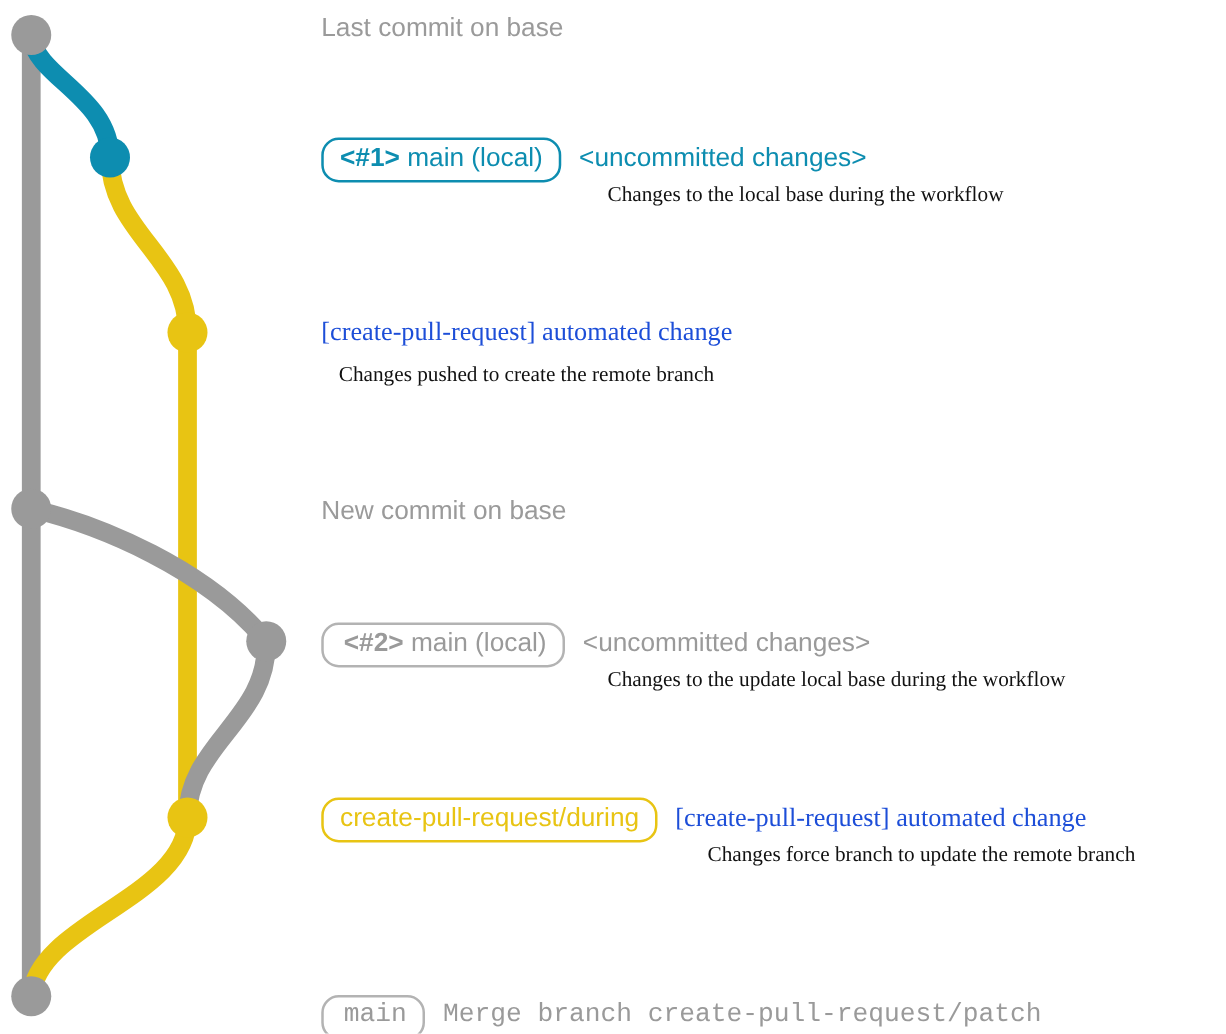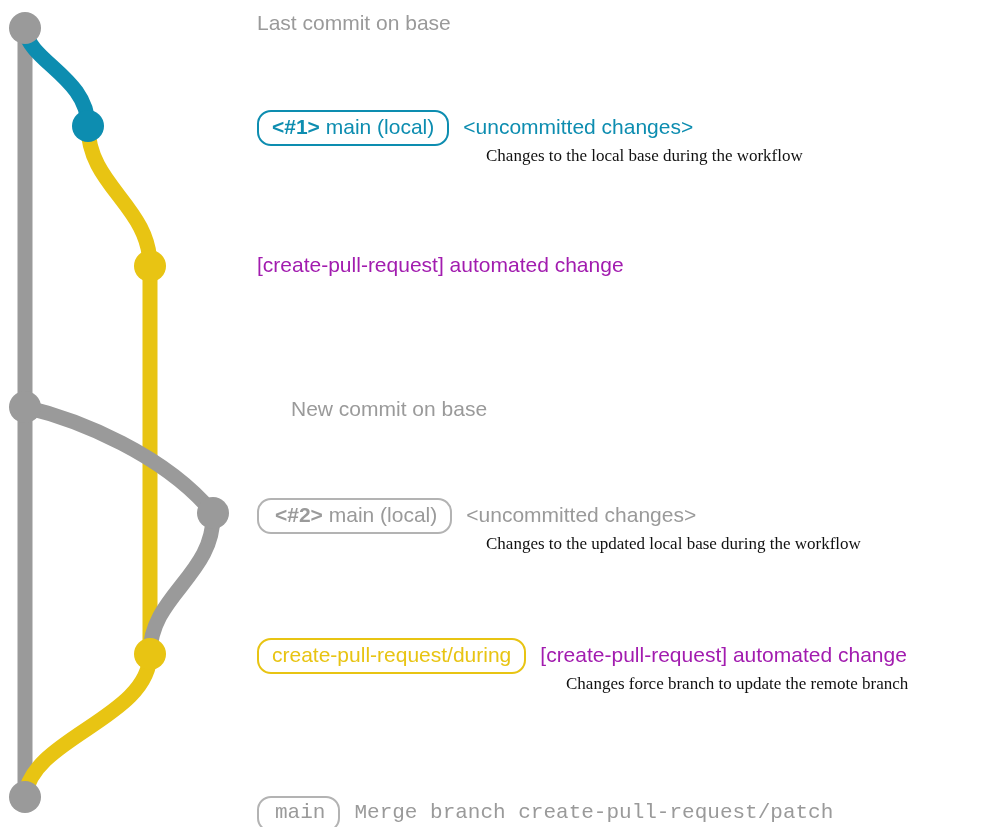--- a/index.html
+++ b/index.html
@@ -51,21 +51,21 @@
   .pill b { font-weight: 700; }
   .pill span.reg { font-weight: 400; }
 
   
   .subject {
     font-size: 21px;
     line-height: 1.05;
     white-space: nowrap;
   }
   .subject.blue   { color: #0d8db0; }
-  .subject.yellow { color: #a21caf; }
+  .subject.yellow { color: #1d4ed8; font-family: Liberation Serif, serif; }
   .subject.gray   { color: #9a9a9a; }
 
   
   .note {
     position: absolute;
     font-family: "Liberation Serif", serif;
     font-size: 17px;
     color: #111111;
     white-space: nowrap;
   }
@@ -111,34 +111,35 @@
       <span class="reg">main (local)</span>
     </span>
     <span class="gap"></span>
     <span class="subject blue">&lt;uncommitted changes&gt;</span>
   </div>
   <div class="note" style="left:486px; top:146px;">Changes to the local base during the workflow</div>
 
   <div class="row" style="left:257px; top:254px;">
     <span class="subject yellow">[create-pull-request] automated change</span>
   </div>
+  <div class="note" style="left:271px; top:290px;">Changes pushed to create the remote branch</div>
 
-  <div class="row" style="left:257px; top:398px;margin-left:34px;">
+  <div class="row" style="left:257px; top:398px;">
     <span class="subject gray">New commit on base</span>
   </div>
 
   <div class="row" style="left:257px; top:498px;">
     <span class="pill gray">
       <b>&lt;#2&gt;</b>
       <span class="reg">main (local)</span>
     </span>
     <span class="gap"></span>
     <span class="subject gray">&lt;uncommitted changes&gt;</span>
   </div>
-  <div class="note" style="left:486px; top:534px;">Changes to the updated local base during the workflow</div>
+  <div class="note" style="left:486px; top:534px;">Changes to the update local base during the workflow</div>
 
   <div class="row" style="left:257px; top:638px;">
     <span class="pill yellow">
       <span class="reg">create-pull-request/during</span>
     </span>
     <span class="gap"></span>
     <span class="subject yellow">[create-pull-request] automated change</span>
   </div>
   <div class="note" style="left:566px; top:674px;">Changes force branch to update the remote branch</div>
 

